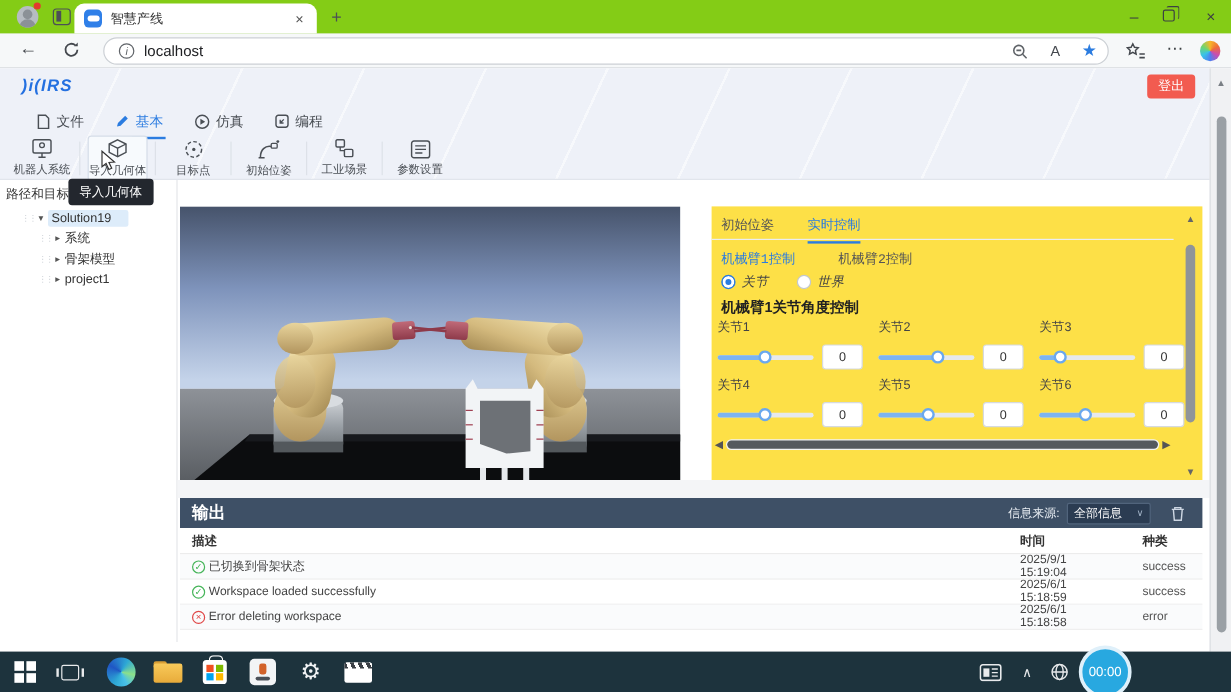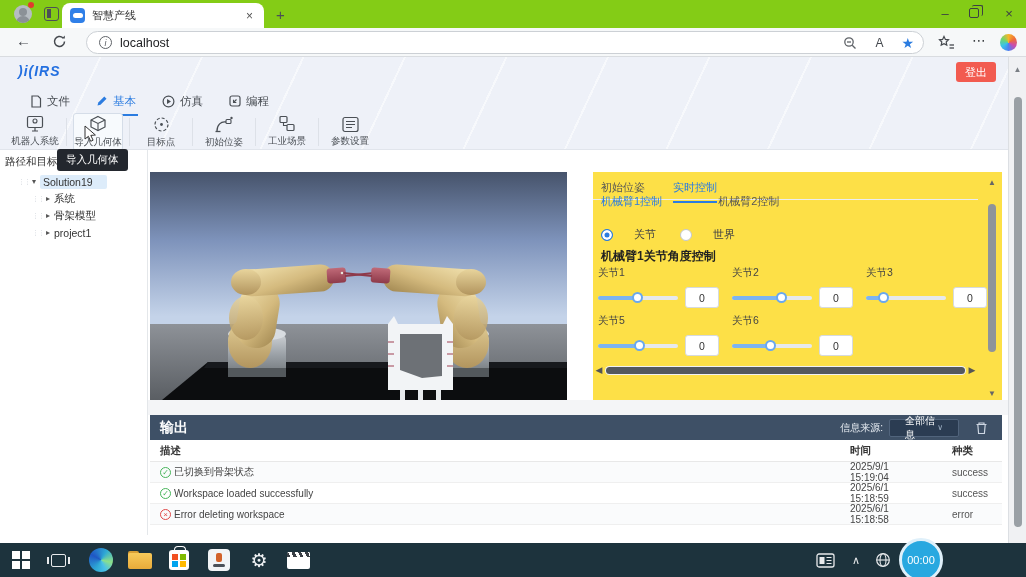--- a/index.html
+++ b/index.html
@@ -68,24 +68,24 @@
   .vtab.active { color:#2b7ce0; }
   .vtab.inactive { background:#f3f4f6; }
 
   #scene { position:absolute; left:150px; top:115px; width:417px; height:228px; }
 
   #ctrlpanel { position:absolute; left:593px; top:115px; width:409px; height:233px; background:#fde047; font-size:11px; }
   .pose-tabs { position:absolute; left:8px; top:8px; display:flex; gap:28px; }
   .ptab { color:#555; padding-bottom:6px; }
   .ptab.active { color:#2b7ce0; border-bottom:2px solid #2b7ce0; }
   .pose-divider { position:absolute; left:0; top:27px; width:385px; height:1px; background:#ebedf0; }
-  .arm-tabs { position:absolute; left:8px; top:22px; display:flex; gap:56px; }
+  .arm-tabs { position:absolute; left:8px; top:36px; display:flex; gap:36px;font-family:Liberation Mono, monospace; }
   .atab { color:#555; } .atab.active { color:#2b7ce0; }
   .radio-row { position:absolute; left:8px; top:55px; display:flex; gap:24px; align-items:center; }
-  .radio { display:flex; align-items:center; gap:21px; color:#444; }
+  .radio { display:flex; align-items:center; gap:5px; color:#444;font-style:italic; }
   .rdot { width:12px; height:12px; border-radius:50%; border:1.5px solid #c3c8ce; background:#fff; }
   .radio.sel .rdot { border:1.5px solid #2b7ce0; background:#2b7ce0; box-shadow:inset 0 0 0 2.5px #fff; }
   .ctl-heading { position:absolute; left:8px; top:76px; font-size:12px; font-weight:bold; color:#222; }
   .joint-grid { position:absolute; left:5px; top:94px; width:392px; display:grid; grid-template-columns:121px 121px 121px; grid-column-gap:13px; grid-row-gap:6px; }
   .joint { display:flex; flex-direction:column; }
   .jlabel { font-size:10.5px; color:#444; margin-bottom:7px; }
   .jrow { display:flex; align-items:center; gap:7px; }
   .slider { position:relative; width:80px; height:4px; background:#e6e9ed; border-radius:2px; }
   .slider .fill { position:absolute; left:0; top:0; height:4px; background:#7db4f0; border-radius:2px; }
   .slider .thumb { position:absolute; top:-4px; width:11px; height:11px; margin-left:-6px; border-radius:50%; background:#fff; border:2px solid #6aa8ee; }
@@ -99,21 +99,21 @@
   .pvscroll { position:absolute; left:393px; top:6px; width:12px; height:220px; }
   .pvscroll .varr { font-size:8px; color:#666; text-align:center; display:block; }
   .pvscroll .vthumb { position:absolute; left:2px; top:26px; width:8px; height:148px; background:#8f9499; border-radius:4px; }
 
   .gapstrip { position:absolute; left:148px; top:343px; width:862px; height:15px; background:#f4f5f7; }
 
   #output { position:absolute; left:150px; top:358px; width:852px; height:120px; background:#fff; }
   .out-header { height:25px; background:#3e5066; display:flex; align-items:center; color:#fff; }
   .out-title { font-size:14px; font-weight:bold; margin-left:10px; }
   .src-label { margin-left:auto; font-size:10px; color:#e8edf3; }
-  .src-select { width:70px; height:18px; background:#2b3c52; border:1px solid #51647c; border-radius:2px; margin-left:6px; display:flex; align-items:center; font-size:10px; color:#fff; padding:0 15px; }
+  .src-select { width:70px; height:18px; background:#2b3c52; border:1px solid #51647c; border-radius:2px; margin-left:6px; display:flex; align-items:center; font-size:10px; color:#fff; padding:0 5px; }
   .src-select .chev { margin-left:auto; font-size:8px; color:#9fb0c4; }
   .trash { margin:0 14px 0 16px; }
   .out-cols { height:22px; display:flex; align-items:center; border-bottom:1px solid #e8e8e8; font-size:10.5px; font-weight:bold; color:#333; }
   .c-desc { margin-left:10px; width:690px; } .c-time { width:72px; } .c-type { margin-left:30px; }
   .out-row { height:21px; display:flex; align-items:center; font-size:10px; color:#444; border-bottom:1px solid #efefef; }
   .out-row:nth-child(odd) { background:#fafbfc; }
   .r-desc { margin-left:10px; width:690px; display:flex; align-items:center; gap:3px; }
   .r-time { width:72px; color:#444; } .r-type { margin-left:30px; color:#555; }
   .stat { width:11px; height:11px; border-radius:50%; font-size:8px; line-height:10px; text-align:center; flex:0 0 auto; }
   .stat.success { border:1px solid #47b55a; color:#47b55a; }
@@ -456,20 +456,30 @@
           <span class="jlabel">关节3</span>
         <div class="jrow">
             <div class="slider">
               <div class="fill" style="width: 23%;"></div>
               <div class="thumb" style="left: 23%;"></div>
             </div>
         <input class="joint-input" readonly="" value="0" style="">
           </div>
         </div>
       <div class="joint">
+          <span class="jlabel">关节4</span>
+        <div class="jrow">
+            <div class="slider">
+              <div class="fill" style="width: 50%;"></div>
+              <div class="thumb" style="left: 50%;"></div>
+            </div>
+        <input class="joint-input" readonly="" value="0" style="">
+          </div>
+        </div>
+      <div class="joint">
           <span class="jlabel">关节5</span>
         <div class="jrow">
             <div class="slider">
               <div class="fill" style="width: 52%;"></div>
               <div class="thumb" style="left: 52%;"></div>
             </div>
         <input class="joint-input" readonly="" value="0" style="">
           </div>
         </div>
       <div class="joint">

